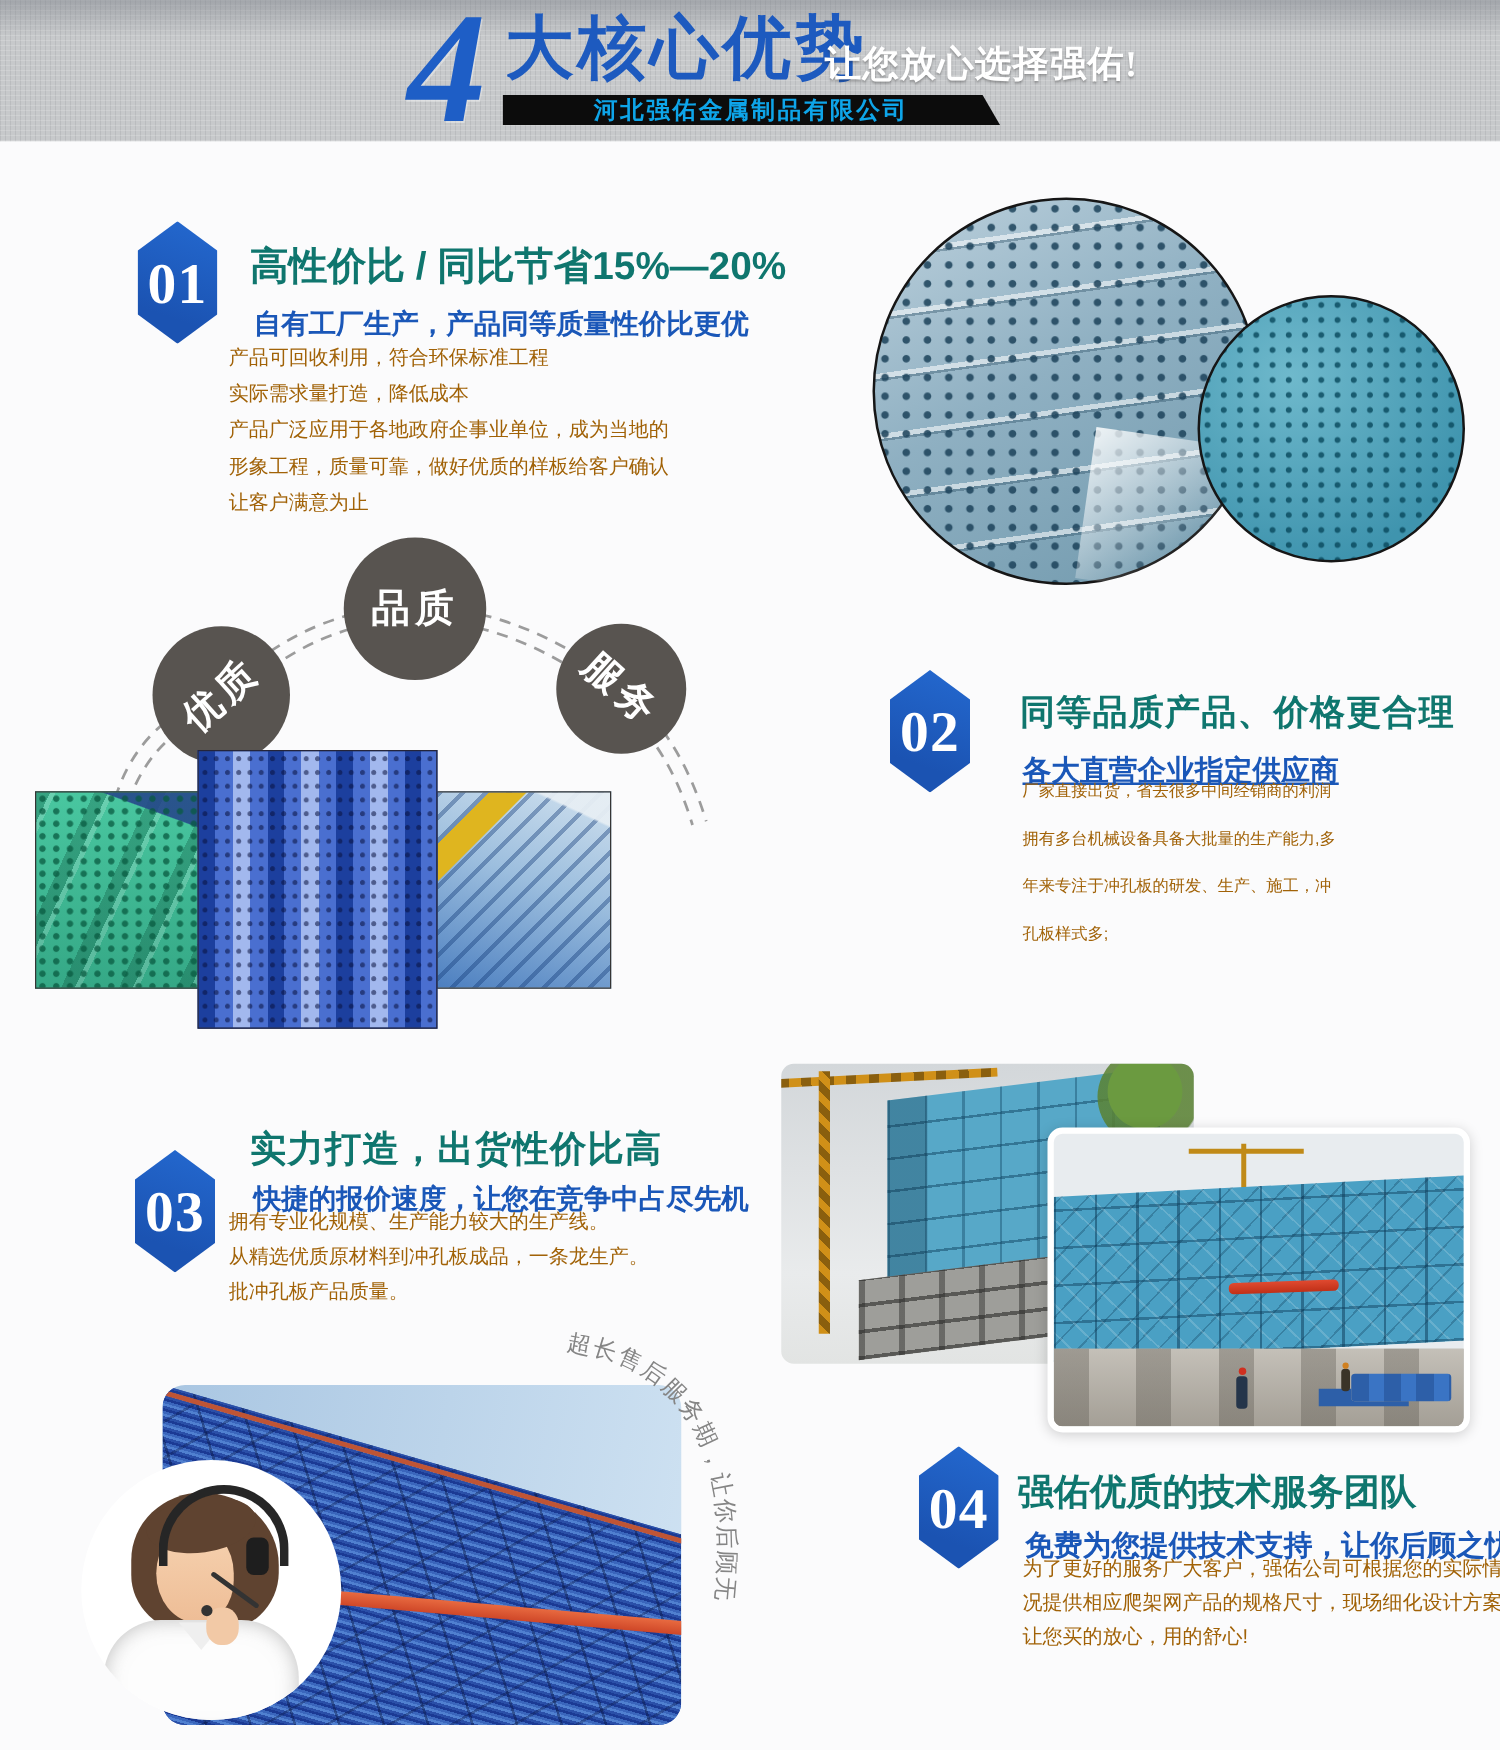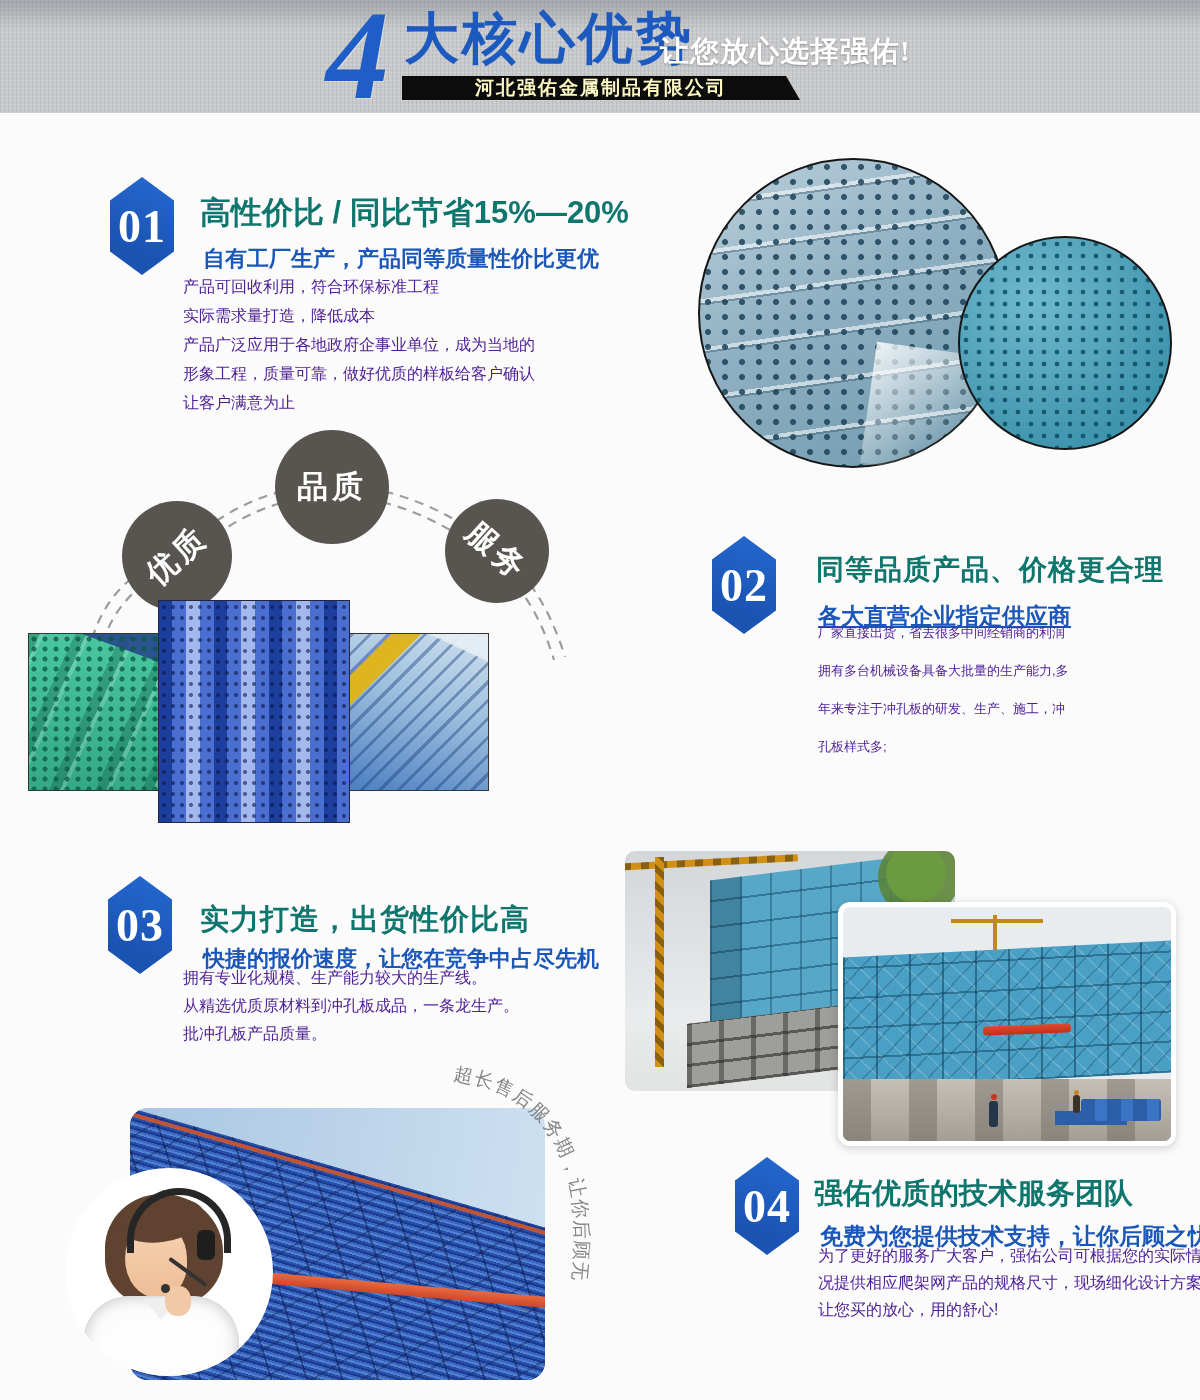--- a/index.html
+++ b/index.html
@@ -13,33 +13,33 @@
       repeating-linear-gradient(0deg, rgba(255,255,255,.16) 0 1px, transparent 1px 4px),
       repeating-linear-gradient(90deg, rgba(118,120,125,.16) 0 1px, transparent 1px 4px);}
   .big-num{position:absolute;left:326px;top:-16px;font:italic 800 126px "Liberation Serif",serif;
            color:#1e5ec6;text-shadow:1px 1px 0 rgba(255,255,255,.35);}
   .hero-title{position:absolute;left:404px;top:2px;font:bold 55px "Liberation Serif",serif;
               color:#1d5abf;letter-spacing:3px;white-space:nowrap;}
   .hero-tagline{position:absolute;left:660px;top:32px;font:bold 29px "Liberation Serif",serif;
                 color:#ffffff;letter-spacing:1px;text-shadow:0 1px 2px rgba(40,40,40,.35);white-space:nowrap;}
   .ribbon{position:absolute;left:402px;top:76px;width:398px;height:24px;background:#0c0c0c;
           clip-path:polygon(0 0,96.5% 0,100% 100%,0 100%);display:flex;align-items:center;justify-content:center;}
-  .ribbon span{font:bold 19px "Liberation Sans",sans-serif;color:#fef9c3;letter-spacing:2px;white-space:nowrap;}
+  .ribbon span{font:bold 19px "Liberation Sans",sans-serif;color:#0ea5e9;letter-spacing:2px;white-space:nowrap;}
 
   
   .hex{position:absolute;width:64px;height:98px;
        clip-path:polygon(50% 0,100% 24%,100% 76%,50% 100%,0 76%,0 24%);
        background:linear-gradient(200deg,#2469d0 0%,#1b53b2 75%);
        display:flex;align-items:center;justify-content:center;
        color:#fff;font:bold 46px "Liberation Serif",serif;letter-spacing:1px;}
   .sec-title{position:absolute;color:#0f766e;white-space:nowrap;}
   .t-sans{font:bold 31px "Liberation Sans",sans-serif;}
   .t-serif{font:bold 28px "Liberation Serif",serif;letter-spacing:1px;}
   .sec-sub{position:absolute;color:#1a57b8;font:bold 22px "Liberation Serif",serif;white-space:nowrap;}
-  .sec-body{position:absolute;color:#4c1d95;}
+  .sec-body{position:absolute;color:#a16207;}
   .sec-body p{margin:0;white-space:nowrap;}
   .b1 p{font-size:16px;line-height:29px;}
   .b2 p{font-size:13px;line-height:38px;}
   .b3 p{font-size:16px;line-height:28px;}
   .b4 p{font-size:16px;line-height:27px;}
 
   
   .circ{position:absolute;border-radius:50%;border:2px solid #161616;}
   .circ-big{left:698px;top:158px;width:306px;height:306px;z-index:1;
     background-color:#8fb0c2;
@@ -231,21 +231,21 @@
   </div>
   <h2 class="sec-title t-serif" style="left:816px;top:528px;">同等品质产品、价格更合理</h2>
   <h3 class="sec-sub" style="left:818px;top:578px;font-size:23px;text-decoration:underline;">各大直营企业指定供应商</h3>
   <div class="sec-body b2" style="left:818px;top:614px;">
     <p>厂家直接出货，省去很多中间经销商的利润</p>
     <p>拥有多台机械设备具备大批量的生产能力,多</p>
     <p>年来专注于冲孔板的研发、生产、施工，冲</p>
     <p>孔板样式多;</p>
   </div>
 
-  <div class="hex" style="left:108px;top:876px;">
+  <div class="hex" style="left:108px;top:920px;">
     <span>03</span>
   </div>
   <h2 class="sec-title t-serif" style="left:200px;top:876px;font-size:29px;">实力打造，出货性价比高</h2>
   <h3 class="sec-sub" style="left:203px;top:922px;">快捷的报价速度，让您在竞争中占尽先机</h3>
   <div class="sec-body b3" style="left:183px;top:964px;">
     <p>拥有专业化规模、生产能力较大的生产线。</p>
     <p>从精选优质原材料到冲孔板成品，一条龙生产。</p>
     <p>批冲孔板产品质量。</p>
   </div>
 

